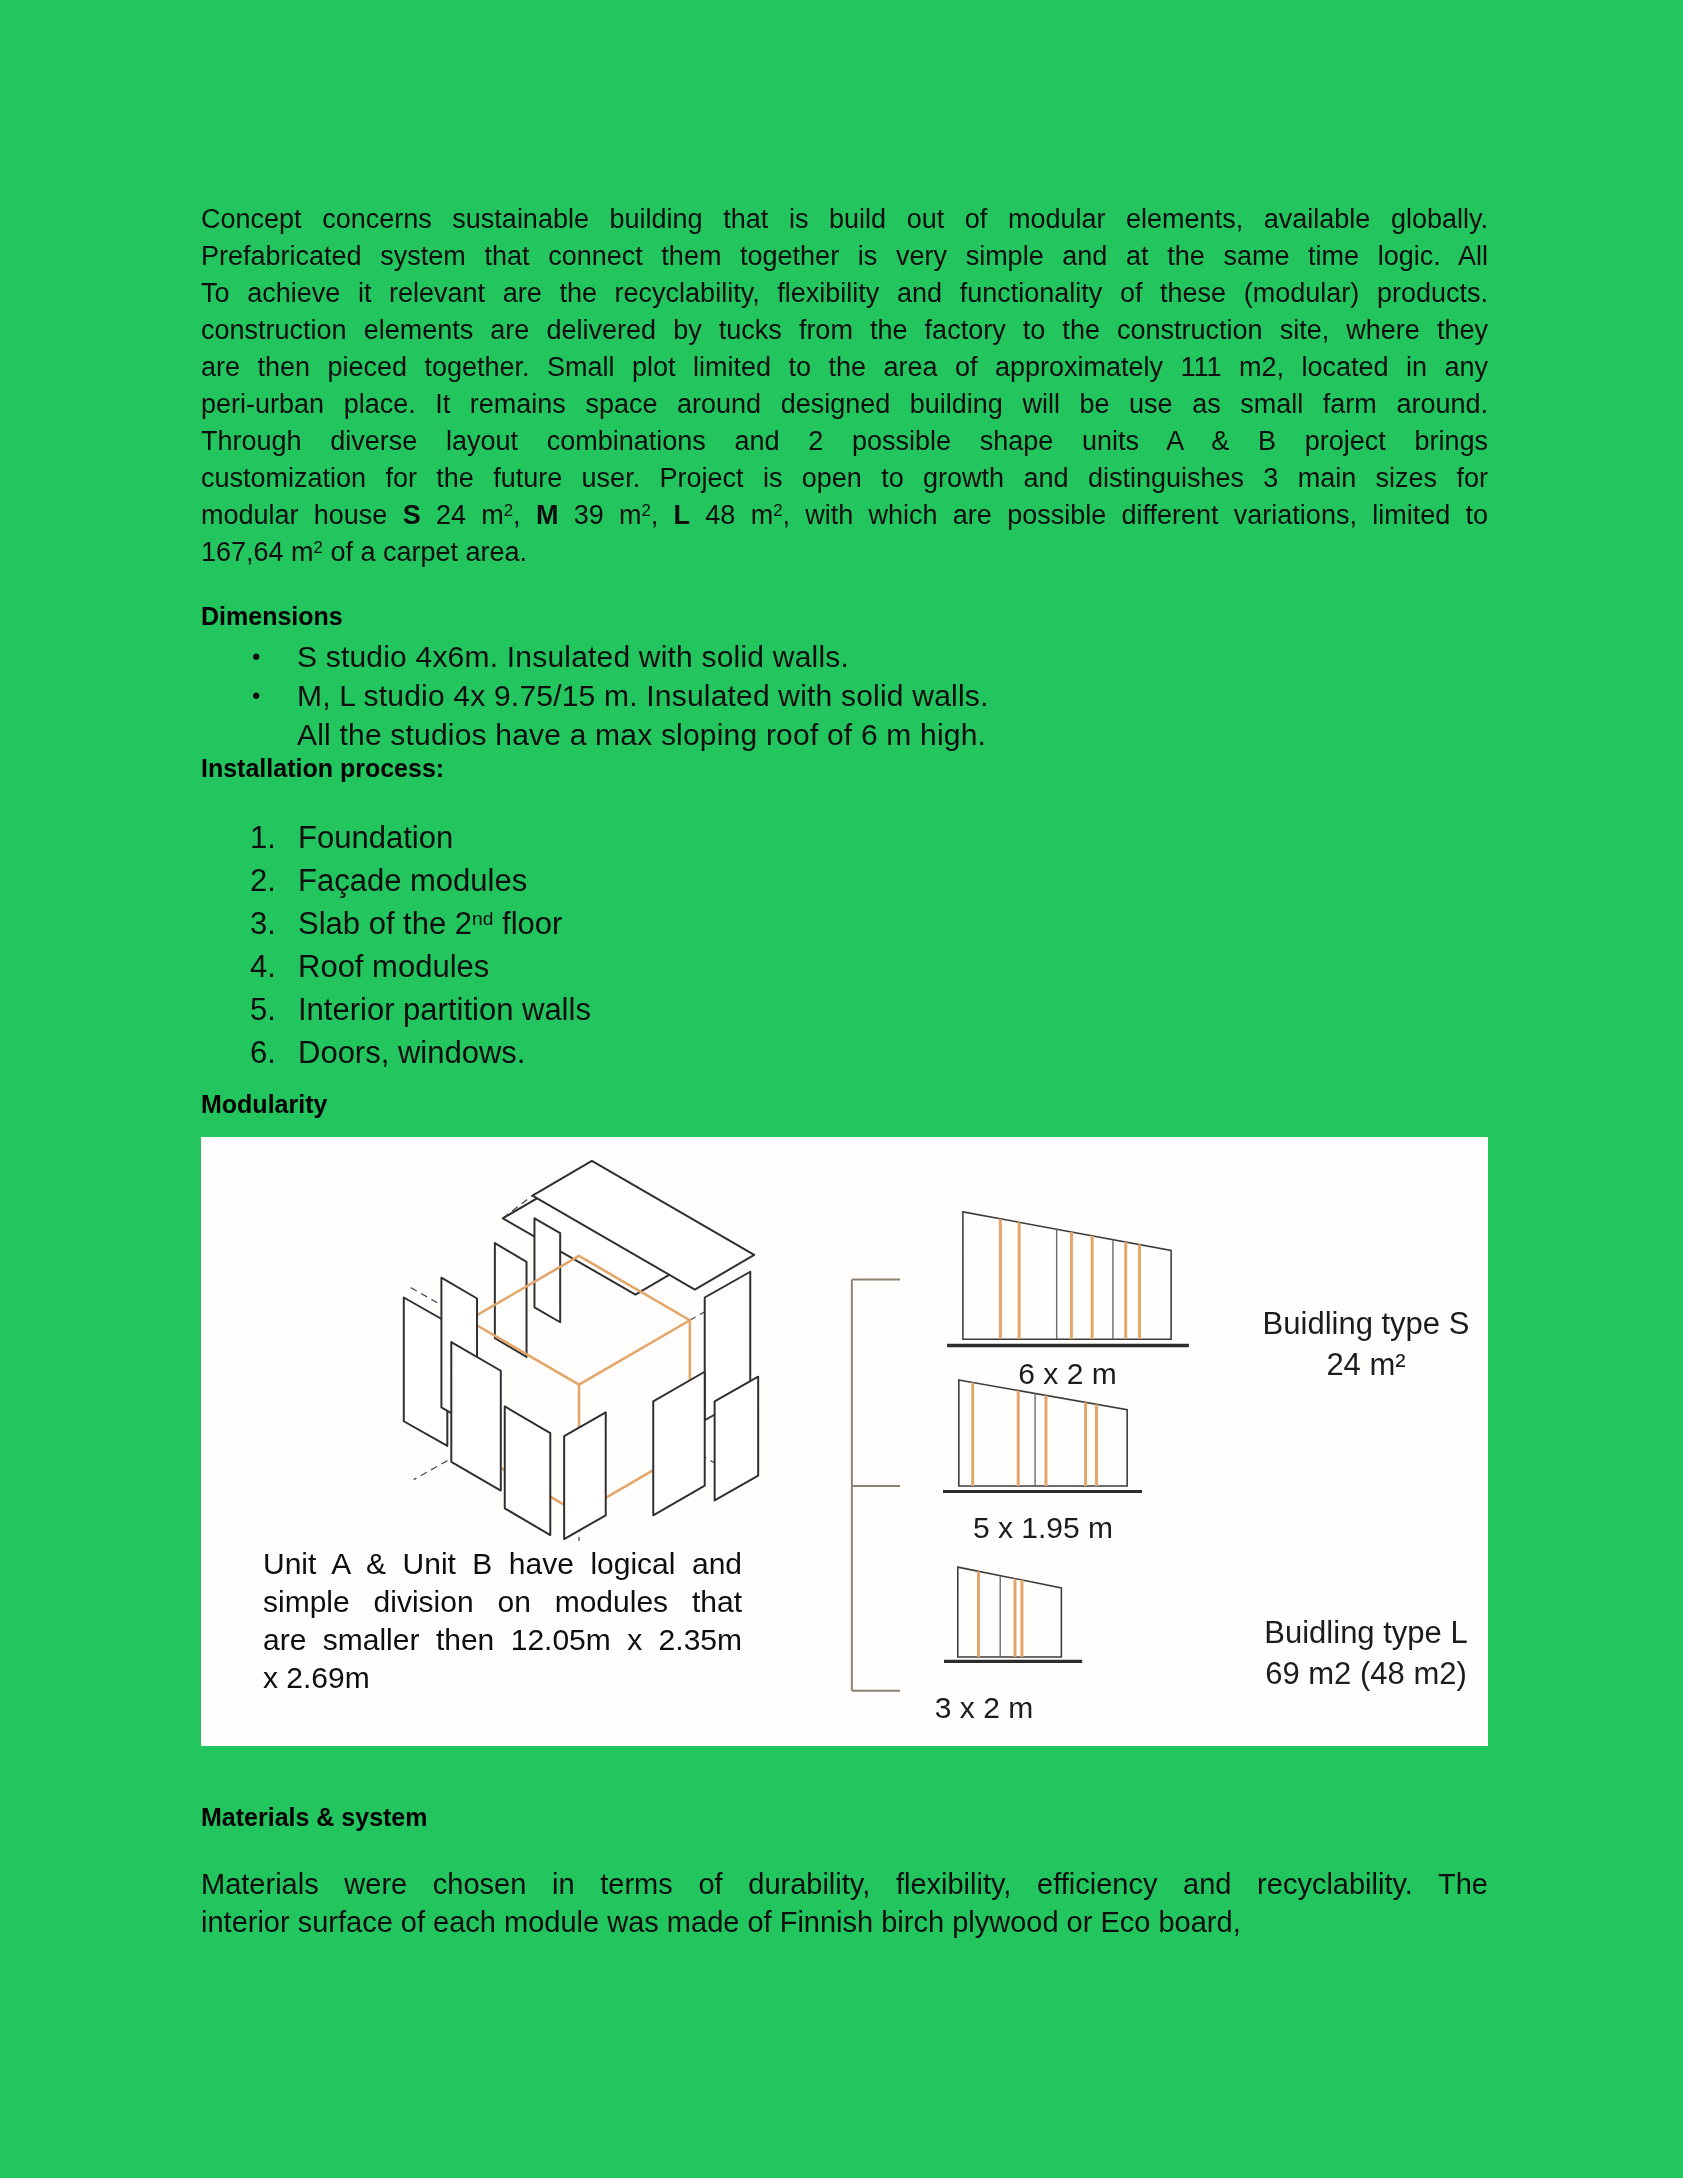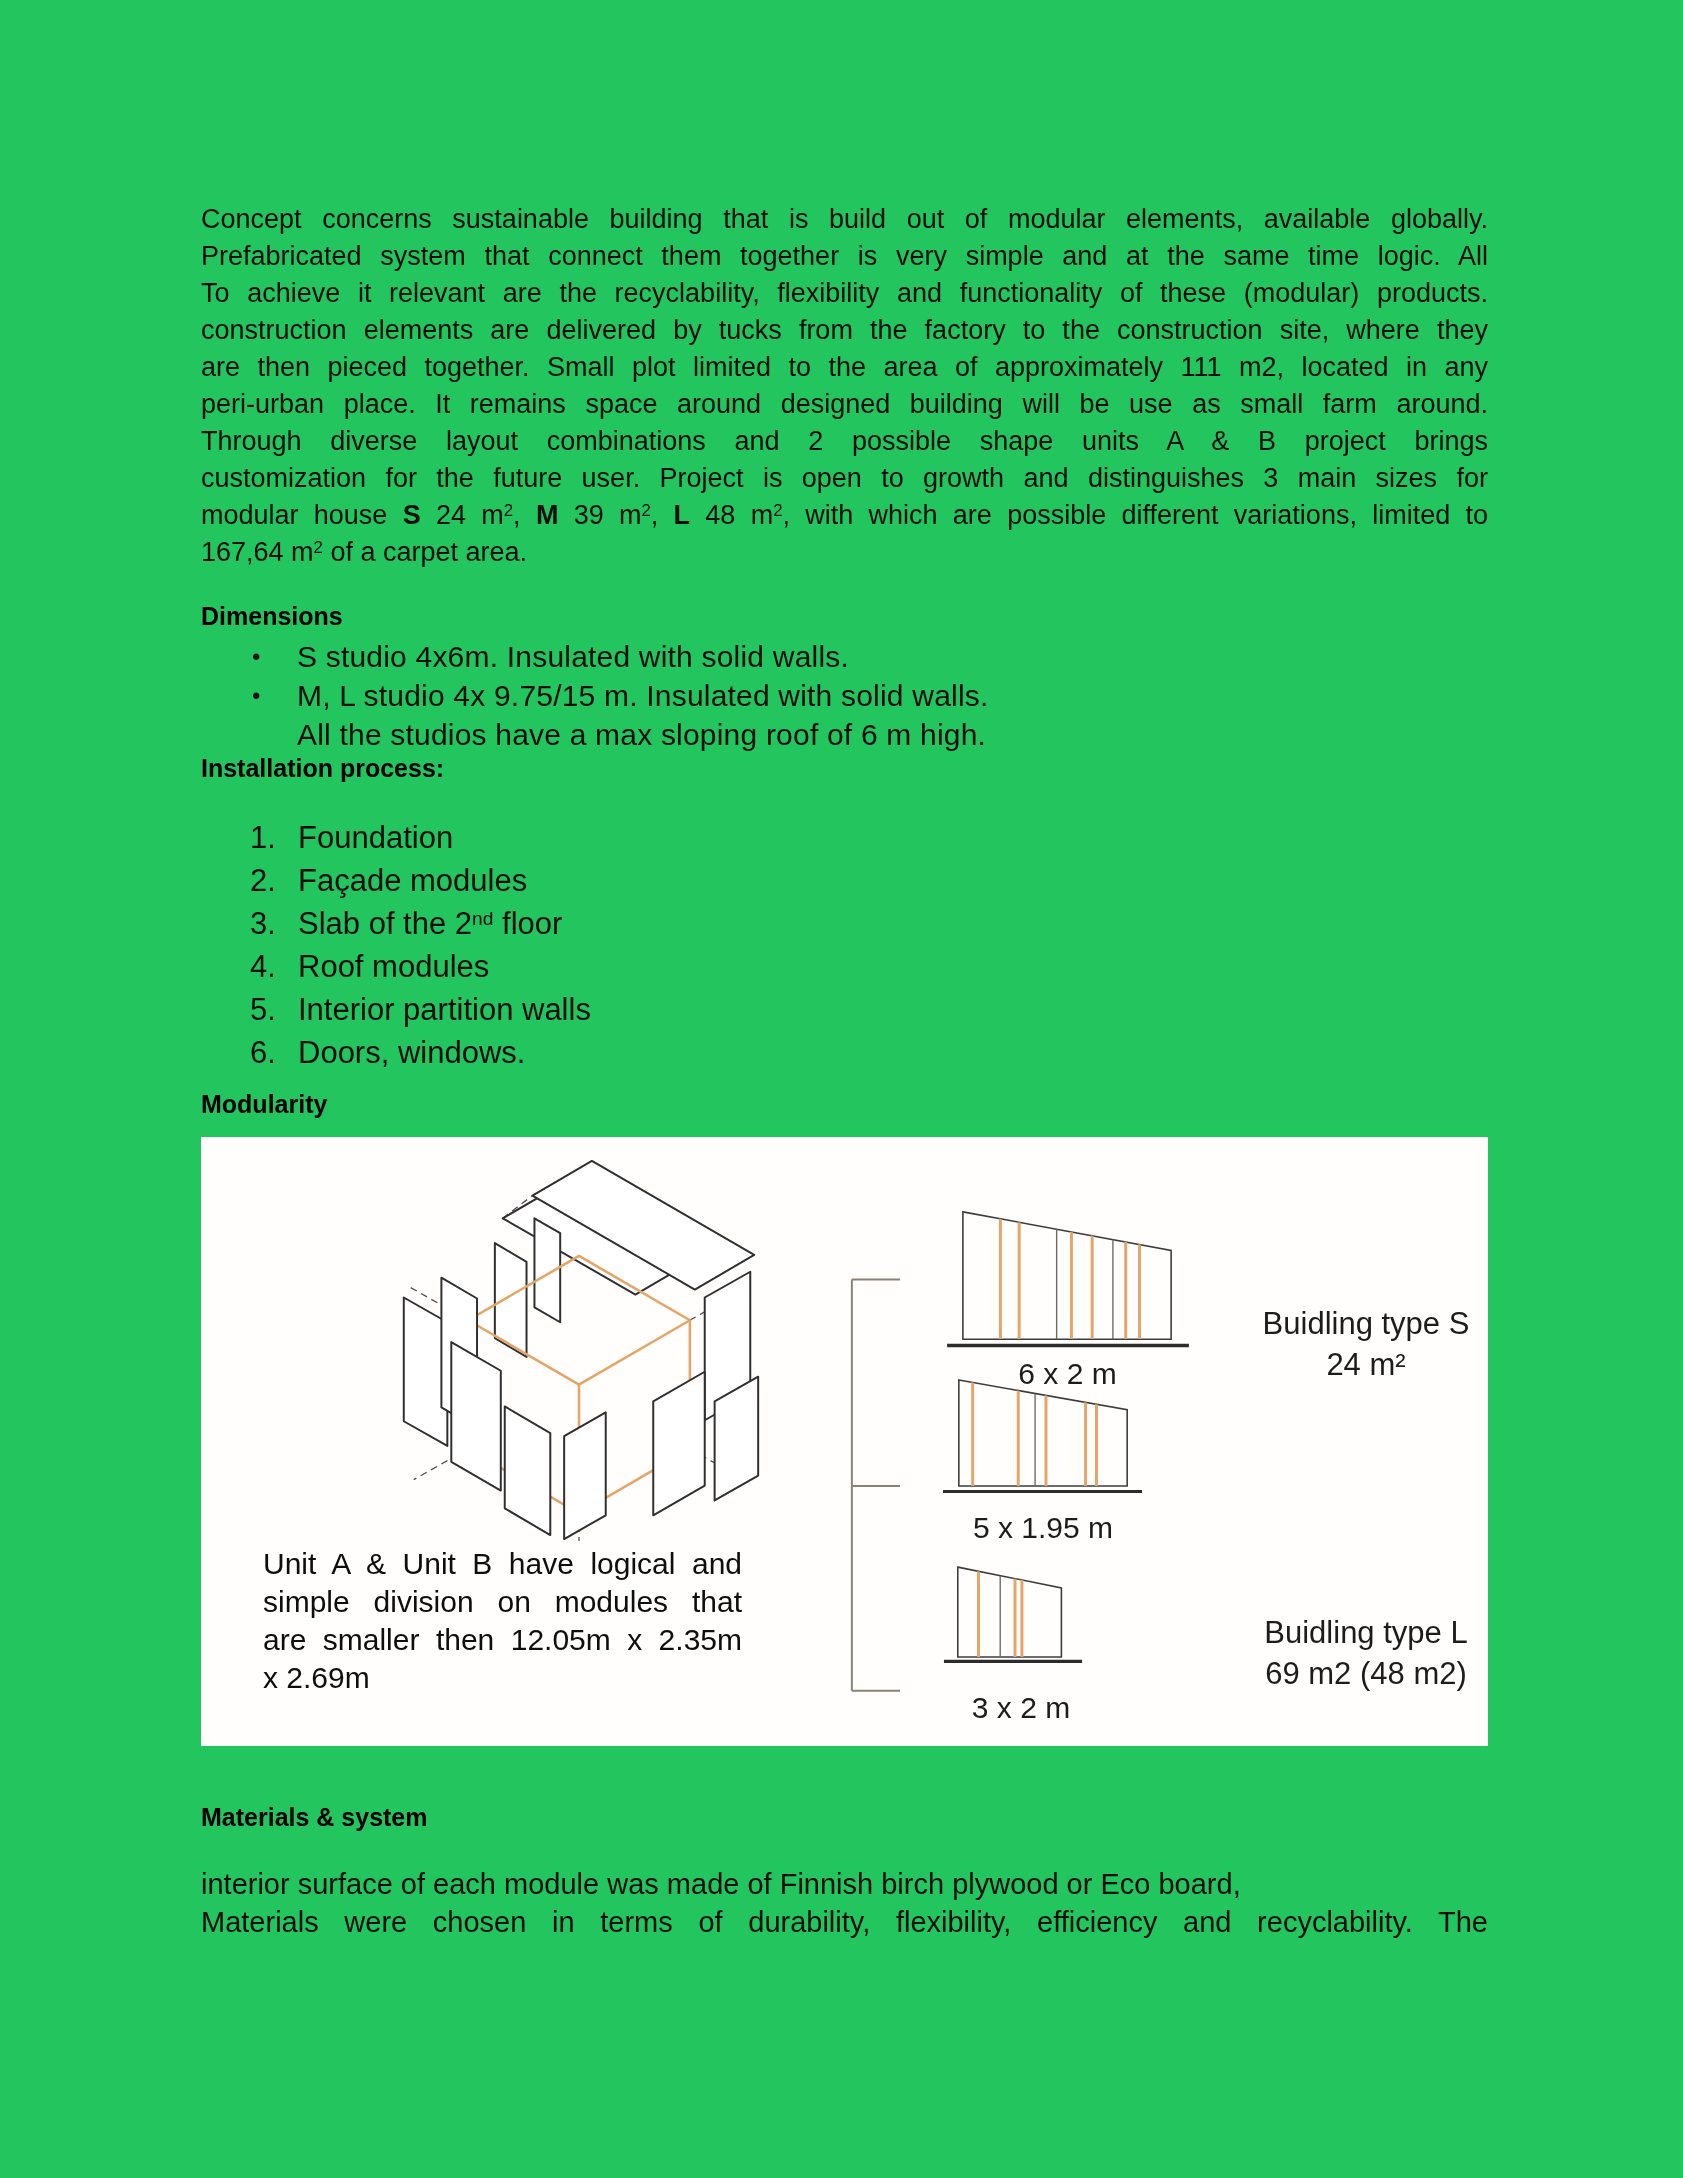--- a/index.html
+++ b/index.html
@@ -94,22 +94,22 @@
       <div class="step">
         <span class="stepnum">6.</span>
         <span>Doors, windows.</span>
       </div>
     </div>
 
     <div class="abs heading" style="left:0;top:1085px;">Modularity</div>
 
     <div class="abs heading" style="left:0;top:1785px;margin-top:13px;">Materials &amp; system</div>
     <div class="abs" style="left:0;top:1865px;width:1287px;">
+      <div class="ln jl" style="font-size:29px;line-height:38px;">Materials were chosen in terms of durability, flexibility, efficiency and recyclability. The</div>
       <div class="ln" style="font-size:29px;line-height:38px;">interior surface of each module was made of Finnish birch plywood or Eco board,</div>
-      <div class="ln jl" style="font-size:29px;line-height:38px;">Materials were chosen in terms of durability, flexibility, efficiency and recyclability. The</div>
     </div>
   </div>
 
   <div class="figure">
 
     <svg class="abs" style="left:155px;top:12px;" width="446" height="394" viewBox="0 0 450 398">
 
       <path class="dash" d="M225,38 L225,108"></path>
       <path class="dash" d="M55,140 L113,173"></path>
       <path class="dash" d="M395,140 L337,173"></path>
@@ -220,20 +220,20 @@
       </defs>
       <polygon points="17,4 122,25 122,95 17,95" fill="url(#hL)" class="shape-outline"></polygon>
       <g clip-path="url(#cpL)">
         <line class="orange-line" x1="38" y1="0" x2="38" y2="106"></line>
         <line class="orange-line" x1="75" y1="0" x2="75" y2="106"></line>
         <line class="orange-line" x1="82" y1="0" x2="82" y2="106"></line>
         <line class="joint-line" x1="60" y1="0" x2="60" y2="106"></line>
       </g>
       <line class="ground" x1="3" y1="99.5" x2="143" y2="99.5" stroke-width="3.5"></line>
     </svg>
-    <div class="abs diagram-label" style="left:745px;top:554px;width:150px;">3 x 2 m</div>
+    <div class="abs diagram-label" style="left:708px;top:554px;width:150px;">3 x 2 m</div>
     <div class="abs type-block" style="left:947px;top:475px;">
       <div>Buidling type L</div>
       <div>69 m2 (48 m2)</div>
     </div>
   </div>
 </div>
 
 
 </body></html>

